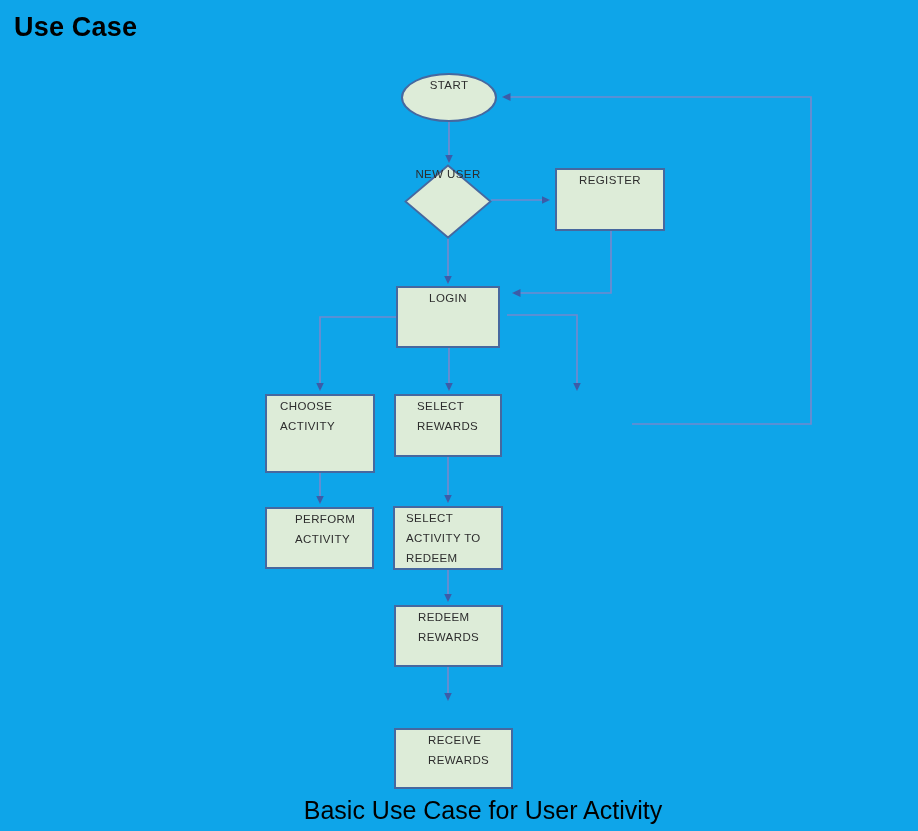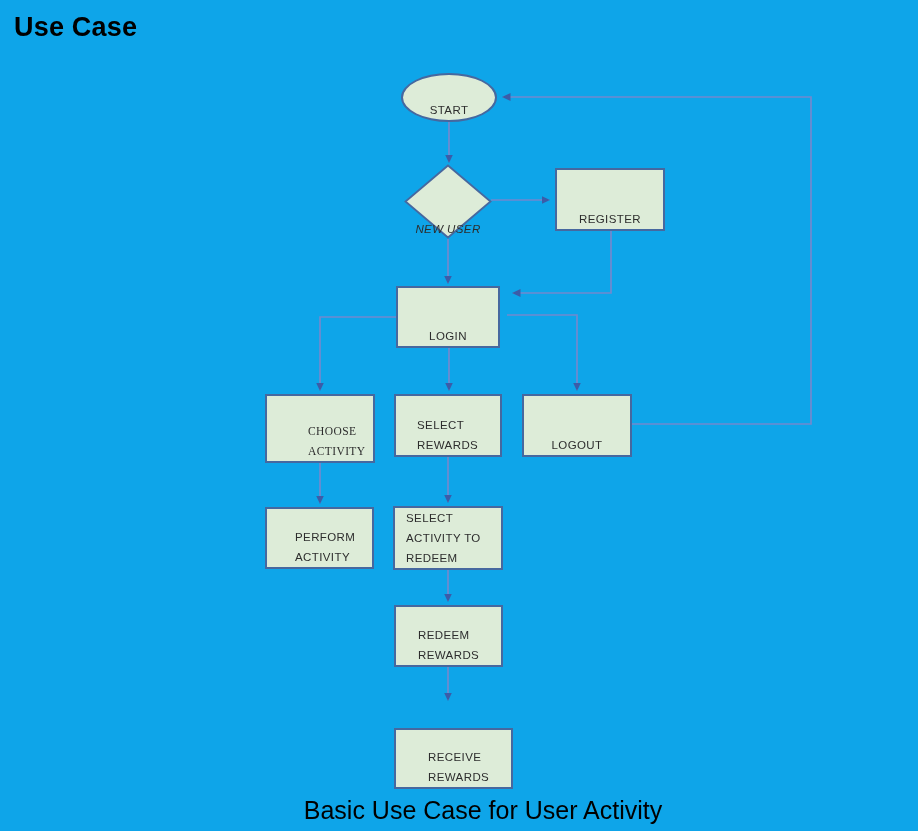--- a/index.html
+++ b/index.html
@@ -47,21 +47,21 @@
   .edges polyline {
     fill: none;
     stroke: var(--connector);
     stroke-width: 1.7;
   }
   .node {
     position: absolute;
     background: var(--node-fill);
     border: 2px solid var(--node-border);
     display: flex;
-    align-items: flex-end;
+    align-items: flex-start;
     justify-content: center;
   }
   .node .label {
     font-size: 11.5px;
     line-height: 20px;
     letter-spacing: 0.4px;
     color: var(--label-text);
     white-space: pre-line;
     text-align: left;
   }
@@ -103,48 +103,45 @@
     <polyline points="448,457 448,502" marker-end="url(#arrow)"></polyline>
     <polyline points="448,570 448,601" marker-end="url(#arrow)"></polyline>
     <polyline points="448,667 448,700" marker-end="url(#arrow)"></polyline>
     <polyline points="632,424 811,424 811,97 503,97" marker-end="url(#arrow)"></polyline>
   </svg>
 
   <div class="node ellipse" style="left:401px;top:73px;width:96px;height:49px;">
     <span class="label">START</span>
   </div>
 
-  <div class="node diamond" style="left:404px;top:164px;width:88px;height:75px;font-style:italic;">
+  <div class="node diamond" style="left:404px;top:164px;width:88px;height:75px;">
     <svg width="88" height="75" viewBox="0 0 88 75">
       <polygon points="44,1.5 86.5,37.5 44,73.5 1.5,37.5"></polygon>
     </svg>
     <span class="label">NEW USER</span>
   </div>
 
   <div class="node" style="left:555px;top:168px;width:110px;height:63px;">
     <span class="label">REGISTER</span>
   </div>
 
   <div class="node" style="left:396px;top:286px;width:104px;height:62px;">
     <span class="label">LOGIN</span>
   </div>
 
-  <div class="node align-left" style="left:265px;top:394px;width:110px;height:69px;padding-left:41px;font-family:Liberation Serif, serif;">
+  <div class="node align-left" style="left:265px;top:394px;width:110px;height:79px;padding-left:13px;">
     <span class="label">CHOOSE
 ACTIVITY</span>
   </div>
 
   <div class="node align-left" style="left:394px;top:394px;width:108px;height:63px;padding-left:21px;">
     <span class="label">SELECT
 REWARDS</span>
   </div>
 
-  <div class="node" style="left:522px;top:394px;width:110px;height:63px;">
-    <span class="label">LOGOUT</span>
-  </div>
 
   <div class="node align-left" style="left:265px;top:507px;width:109px;height:62px;padding-left:28px;">
     <span class="label">PERFORM
 ACTIVITY</span>
   </div>
 
   <div class="node align-left" style="left:393px;top:506px;width:110px;height:64px;padding-left:11px;">
     <span class="label">SELECT
 ACTIVITY TO
 REDEEM</span>

